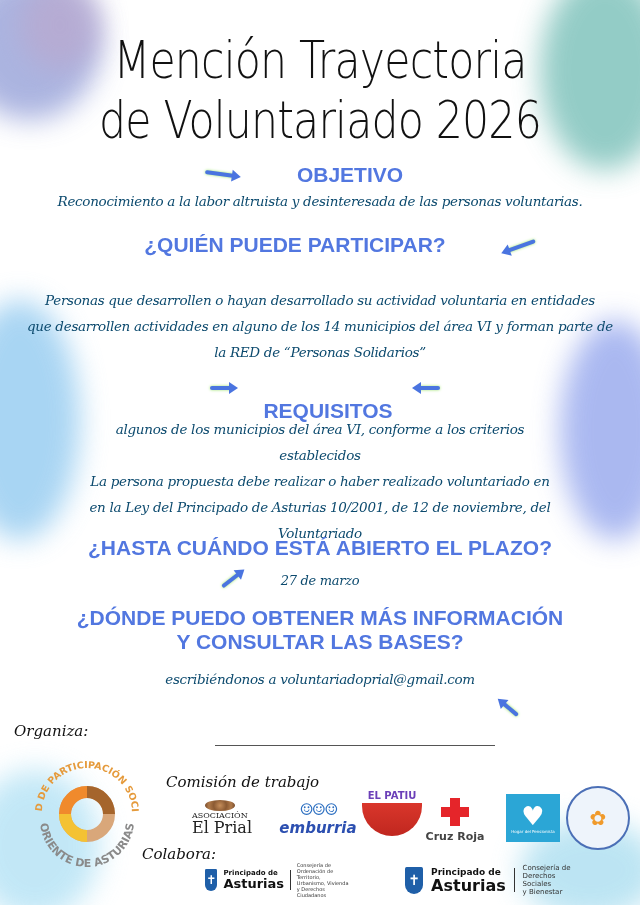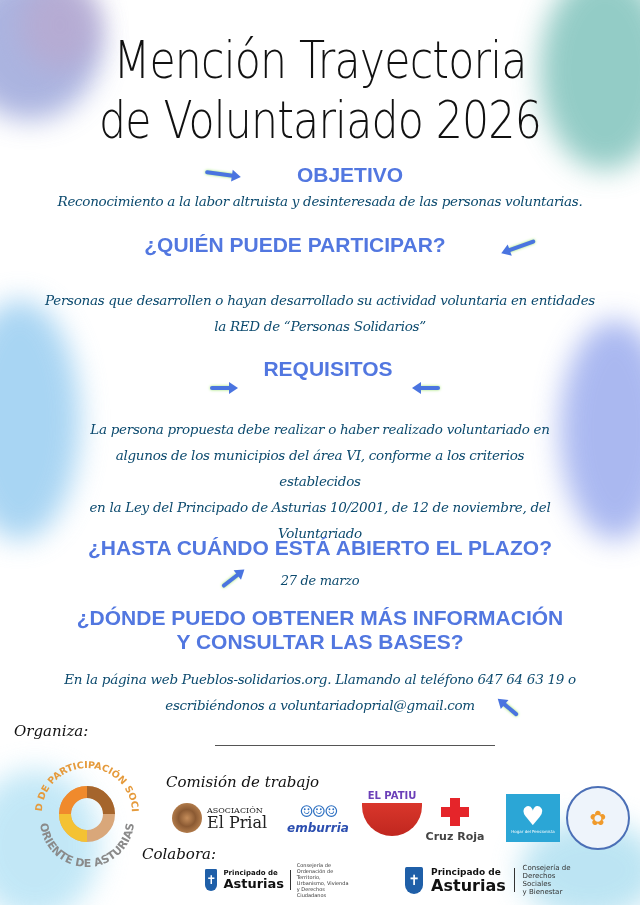--- a/index.html
+++ b/index.html
@@ -51,43 +51,43 @@
 </div>
 
 <div class="arrow right" style="left:205px;top:172px;transform:rotate(8deg);"></div>
 <div class="heading" style="top:162px;left:60px;">OBJETIVO</div>
 <div class="body-text" style="top:188px;">Reconocimiento a la labor altruista y desinteresada de las personas voluntarias.</div>
 
 <div class="heading" style="top:232px;left:-50px;">¿QUIÉN PUEDE PARTICIPAR?</div>
 <div class="arrow left" style="left:506px;top:244px;transform:rotate(-20deg);"></div>
 <div class="body-text" style="top:287px;left:20px;right:20px;">
   <div>Personas que desarrollen o hayan desarrollado su actividad voluntaria en entidades</div>
+  <div>que desarrollen actividades en alguno de los 14 municipios del área VI y forman parte de</div>
   <div>la RED de “Personas Solidarios”</div>
 </div>
 
 <div class="arrow right" style="left:210px;top:386px;width:22px;"></div>
-<div class="heading" style="top:356px;margin-left:16px;">REQUISITOS</div>
+<div class="heading" style="top:398px;margin-left:16px;">REQUISITOS</div>
 <div class="arrow left" style="left:418px;top:386px;width:22px;"></div>
 <div class="body-text" style="top:416px;left:80px;right:80px;">
+  <div>algunos de los municipios del área VI, conforme a los criterios establecidos</div>
   <div>La persona propuesta debe realizar o haber realizado voluntariado en</div>
-  <div>algunos de los municipios del área VI, conforme a los criterios establecidos</div>
   <div>en la Ley del Principado de Asturias  10/2001, de 12 de noviembre, del</div>
   <div>Voluntariado</div>
 </div>
 
 <div class="heading" style="top:535px;">¿HASTA CUÁNDO ESTÁ ABIERTO EL PLAZO?</div>
 <div class="arrow right" style="left:220px;top:578px;width:22px;transform:rotate(-38deg);"></div>
 <div class="body-text" style="top:568px;left:0;right:0;font-size:13px;">27 de marzo</div>
 
 <div class="heading" style="top:606px;font-size:21px;line-height:24px;">
   <div>¿DÓNDE PUEDO OBTENER MÁS INFORMACIÓN</div>
   <div>Y CONSULTAR LAS BASES?</div>
 </div>
 <div class="body-text" style="top:666px;left:40px;right:40px;">
-  <div>En la página web Pueblos-solidarios.org. Llamando al teléfono 647 64 63 19 o</div>
   <div>escribiéndonos a voluntariadoprial@gmail.com</div>
 </div>
 <div class="arrow left" style="left:500px;top:707px;width:20px;transform:rotate(40deg);"></div>
 
 <div class="label-script" style="left:14px;top:722px;font-size:15px;">Organiza:</div>
 <div style="position:absolute;left:215px;top:745px;width:280px;height:1px;background:#555;"></div>
 
 <div class="logo" style="left:22px;top:748px;width:130px;height:130px;">
   <svg width="130" height="130" viewBox="0 0 130 130">
     <defs>
@@ -98,31 +98,31 @@
     <text font-size="11" font-weight="bold" fill="#8a8a8a" font-family="DejaVu Sans, sans-serif"><textPath href="#arcBot" startOffset="50%" text-anchor="middle">ORIENTE DE ASTURIAS</textPath></text>
     <circle cx="65" cy="66" r="22" fill="none" stroke="#d9a77a" stroke-width="12"></circle>
     <path d="M65 44 A22 22 0 0 1 87 66" stroke="#a5652c" stroke-width="12" fill="none"></path>
     <path d="M43 66 A22 22 0 0 1 65 44" stroke="#f08a2c" stroke-width="12" fill="none"></path>
     <path d="M65 88 A22 22 0 0 1 43 66" stroke="#f4c233" stroke-width="12" fill="none"></path>
   </svg>
 </div>
 
 <div class="label-script" style="left:166px;top:773px;font-size:15px;">Comisión de trabajo</div>
 
-<div class="logo" style="left:172px;top:800px;width:100px;height:36px;justify-content:flex-start;">
+<div class="logo" style="left:172px;top:800px;width:100px;height:36px;justify-content:flex-start;flex-direction:column;">
   <div style="width:30px;height:30px;border-radius:50%;background:radial-gradient(circle,#c58d5a 0,#8b5a33 40%,#b07a4a 70%,#6b4226 100%);margin-right:5px;"></div>
   <div>
     <div style="font-family:'DejaVu Serif',serif;font-size:8px;color:#222;">ASOCIACIÓN</div>
     <div style="font-family:'DejaVu Serif',serif;font-size:16px;color:#222;line-height:16px;">El Prial</div>
   </div>
 </div>
 
 <div class="logo" style="left:283px;top:800px;width:70px;height:36px;flex-direction:column;">
   <div style="font-size:16px;color:#2c6fc1;letter-spacing:-2px;">☺☺☺</div>
-  <div style="font-family:'DejaVu Sans',sans-serif;font-style:italic;font-weight:bold;font-size:12px;color:#2c4fb0;">emburria</div>
+  <div style="font-family:'DejaVu Sans',sans-serif;font-style:italic;font-weight:bold;font-size:15px;color:#2c4fb0;">emburria</div>
 </div>
 
 <div class="logo" style="left:362px;top:786px;width:60px;height:50px;border-radius:0 0 30px 30px;background:linear-gradient(180deg,#ffffff 0,#ffffff 35%,#d9362b 35%,#c0271f 100%);">
   <div style="font-family:'DejaVu Sans',sans-serif;font-weight:bold;font-size:10px;color:#6b3fb8;position:absolute;top:4px;">EL PATIU</div>
 </div>
 
 <div class="logo" style="left:425px;top:795px;width:60px;height:50px;flex-direction:column;">
   <div style="position:relative;width:28px;height:28px;">
     <div style="position:absolute;left:9px;top:0;width:10px;height:28px;background:#e5252a;"></div>
     <div style="position:absolute;left:0;top:9px;width:28px;height:10px;background:#e5252a;"></div>

